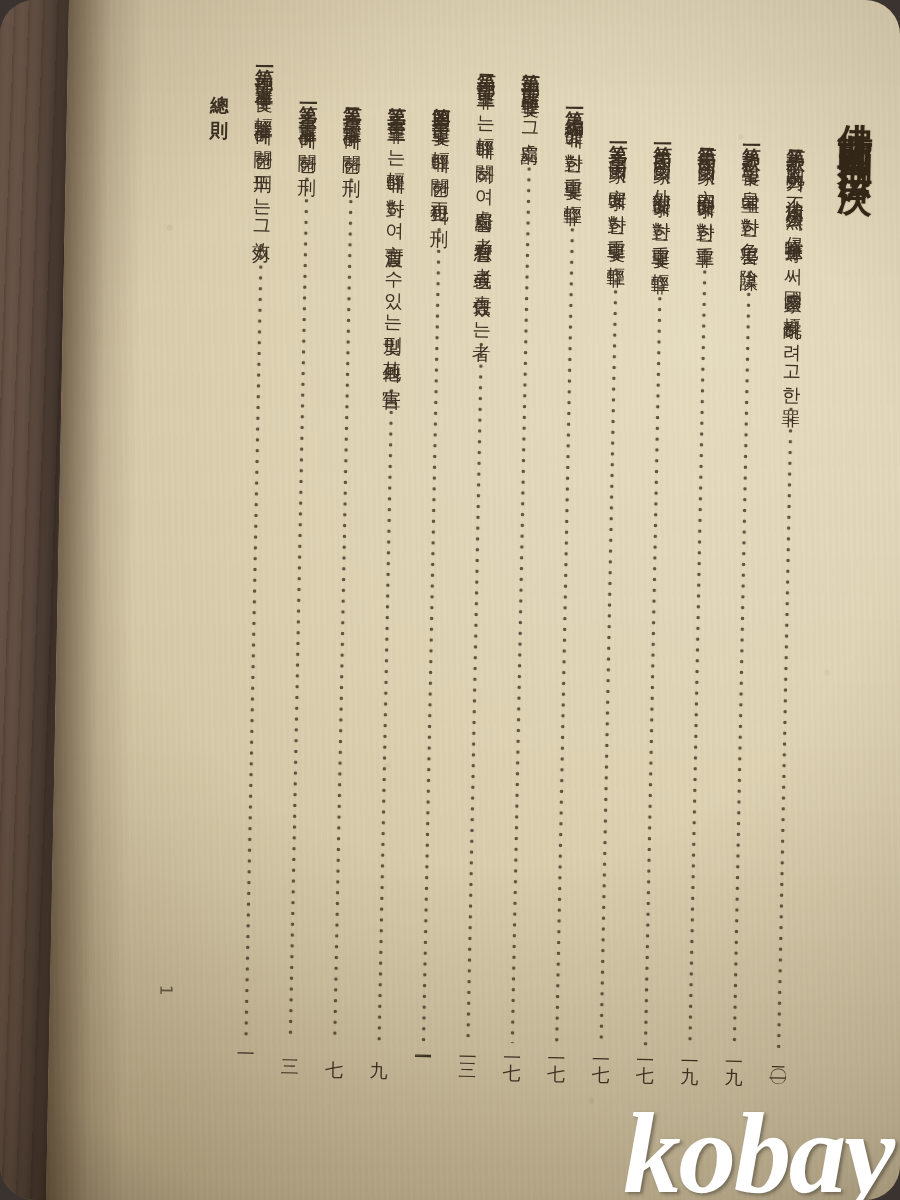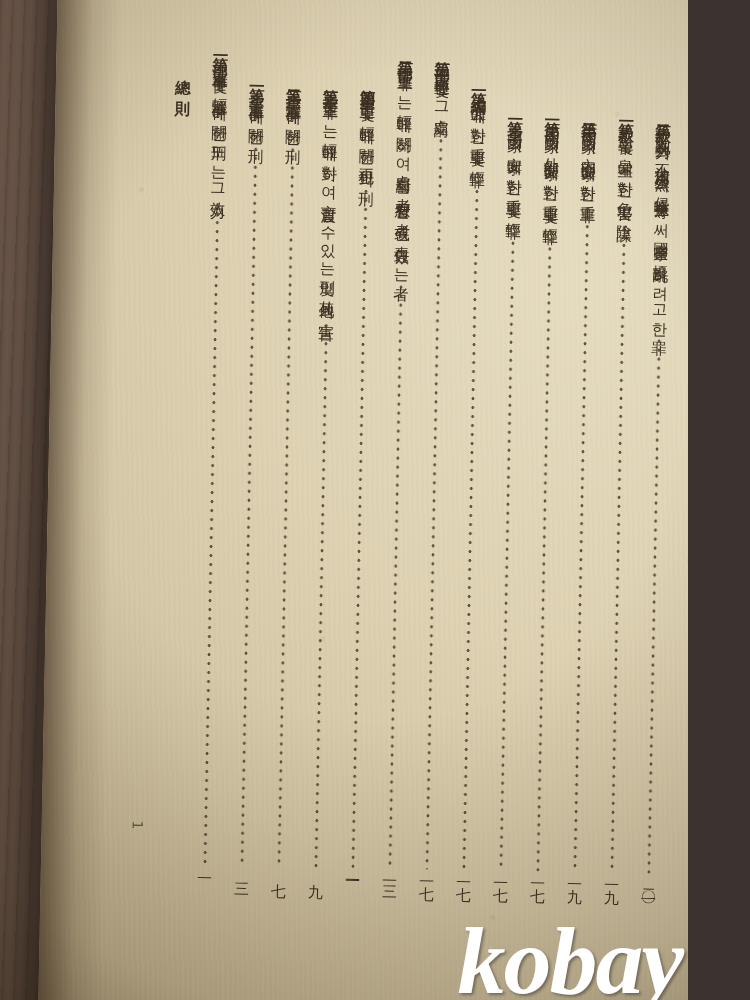--- a/index.html
+++ b/index.html
@@ -10,24 +10,25 @@
   body {
     width: 750px;
     height: 1000px;
     overflow: hidden;
     font-family: "DejaVu Sans", sans-serif;
   }
 
   
   #photo {
     position: relative;
-    width: 688px;
+    width: 750px;
     height: 1000px;
     background: #6d5a4c;
     overflow: hidden;
+    border-radius: 29px;
   }
 
   
   #desk {
     position: absolute;
     inset: 0;
     background:
       linear-gradient(100deg, #6b564a 0%, #5d4a3e 20%, #4c3b31 45%, #3b2e26 100%);
   }
   #desk-grain {

